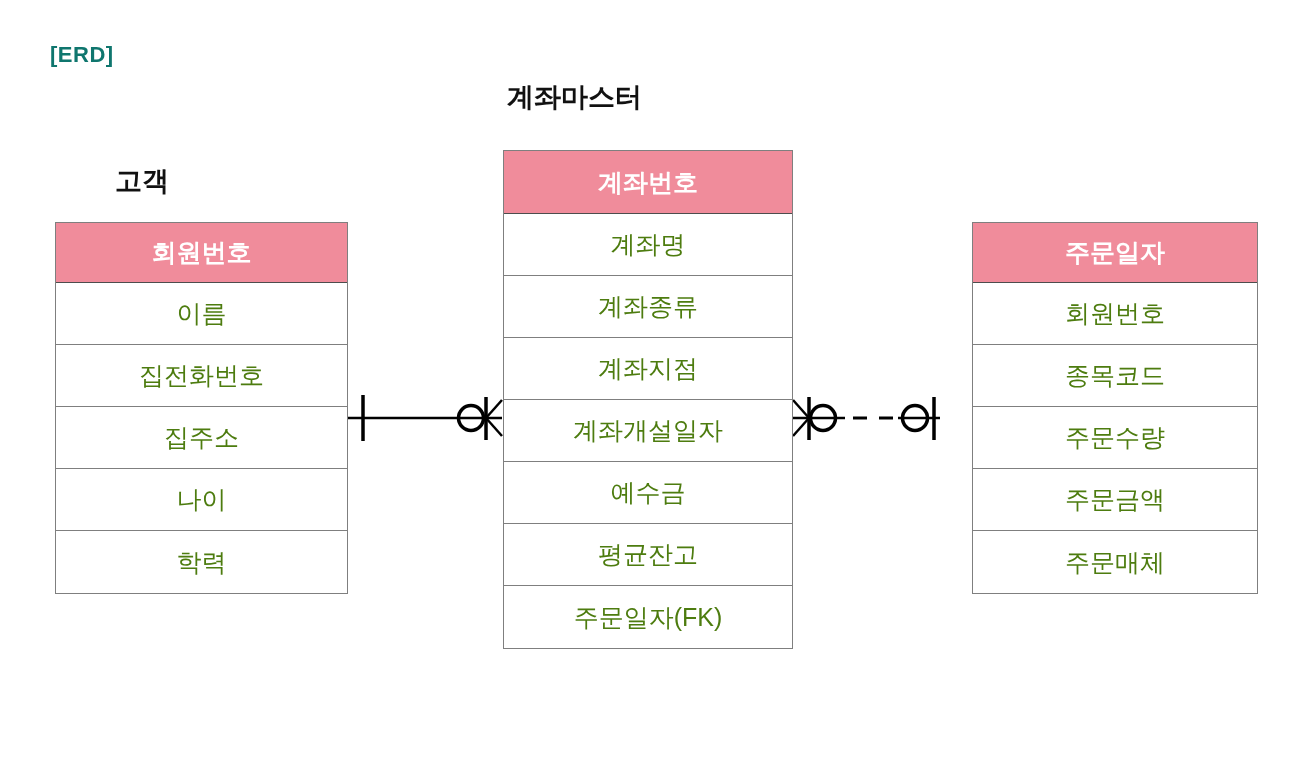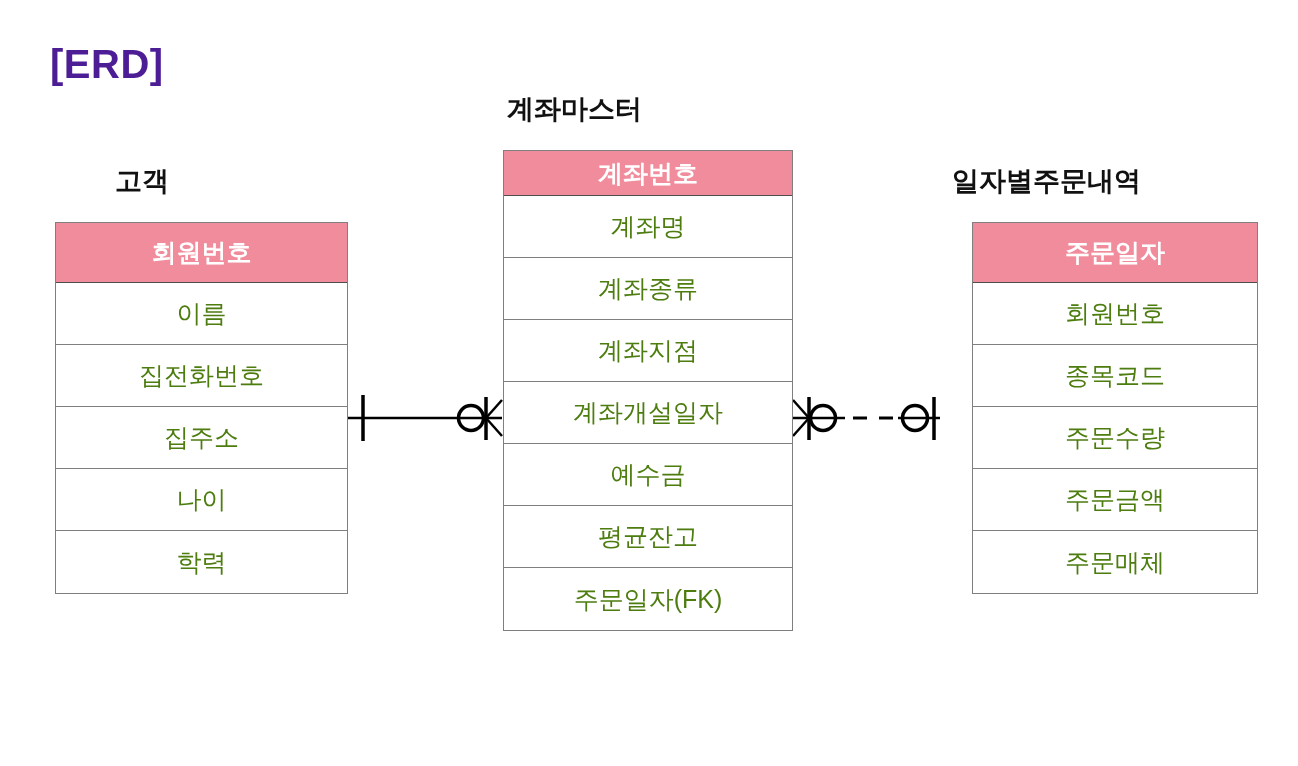--- a/index.html
+++ b/index.html
@@ -12,23 +12,23 @@
     position: relative;
     width: 1298px;
     height: 766px;
     background: #ffffff;
     overflow: hidden;
   }
   .page-title {
     position: absolute;
     left: 50px;
     top: 42px;
-    font-size: 40px;
+    font-size: 22px;
     font-weight: 800;
-    color: #4c1d95;
+    color: #0f766e;
     letter-spacing: 0.5px;
   }
   .entity-title {
     position: absolute;
     font-size: 27px;
     font-weight: 700;
     color: #111111;
     white-space: nowrap;
   }
   .entity {
@@ -50,40 +50,39 @@
   }
   .cell:last-child { border-bottom: none; text-align: center; }
   .cell.key {
     background: #f08c9b;
     color: #ffffff;
     font-weight: 700;
     border-bottom-color: #4d4d4d;
   }
   .h60 { height: 60px; }
   .h62 { height: 62px; }
-  .h63 { height: 45px; }
+  .h63 { height: 63px; }
   .connector-layer {
     position: absolute;
     left: 0;
     top: 0;
     width: 1298px;
     height: 766px;
     pointer-events: none;
   }
 </style>
 </head>
 <body>
 
 <div class="erd-canvas">
 
   <div class="page-title">[ERD]</div>
 
   <div class="entity-title" style="left:68px; top:163px;margin-left:47px;">고객</div>
-  <div class="entity-title" style="left:507px; top:91px;">계좌마스터</div>
-  <div class="entity-title" style="left:952px; top:163px;">일자별주문내역</div>
+  <div class="entity-title" style="left:507px; top:79px;">계좌마스터</div>
 
   <svg class="connector-layer" viewBox="0 0 1298 766" xmlns="http://www.w3.org/2000/svg">
 
     <g stroke="#000000" fill="none">
       <line x1="348" y1="418" x2="502" y2="418" stroke-width="2.5"></line>
       <line x1="363" y1="395" x2="363" y2="441" stroke-width="3.5"></line>
       <circle cx="471" cy="418" r="12.5" stroke-width="3.5"></circle>
       <line x1="486" y1="397" x2="486" y2="440" stroke-width="3.5"></line>
       <line x1="486" y1="418" x2="502" y2="400" stroke-width="2.5"></line>
       <line x1="486" y1="418" x2="502" y2="436" stroke-width="2.5"></line>

